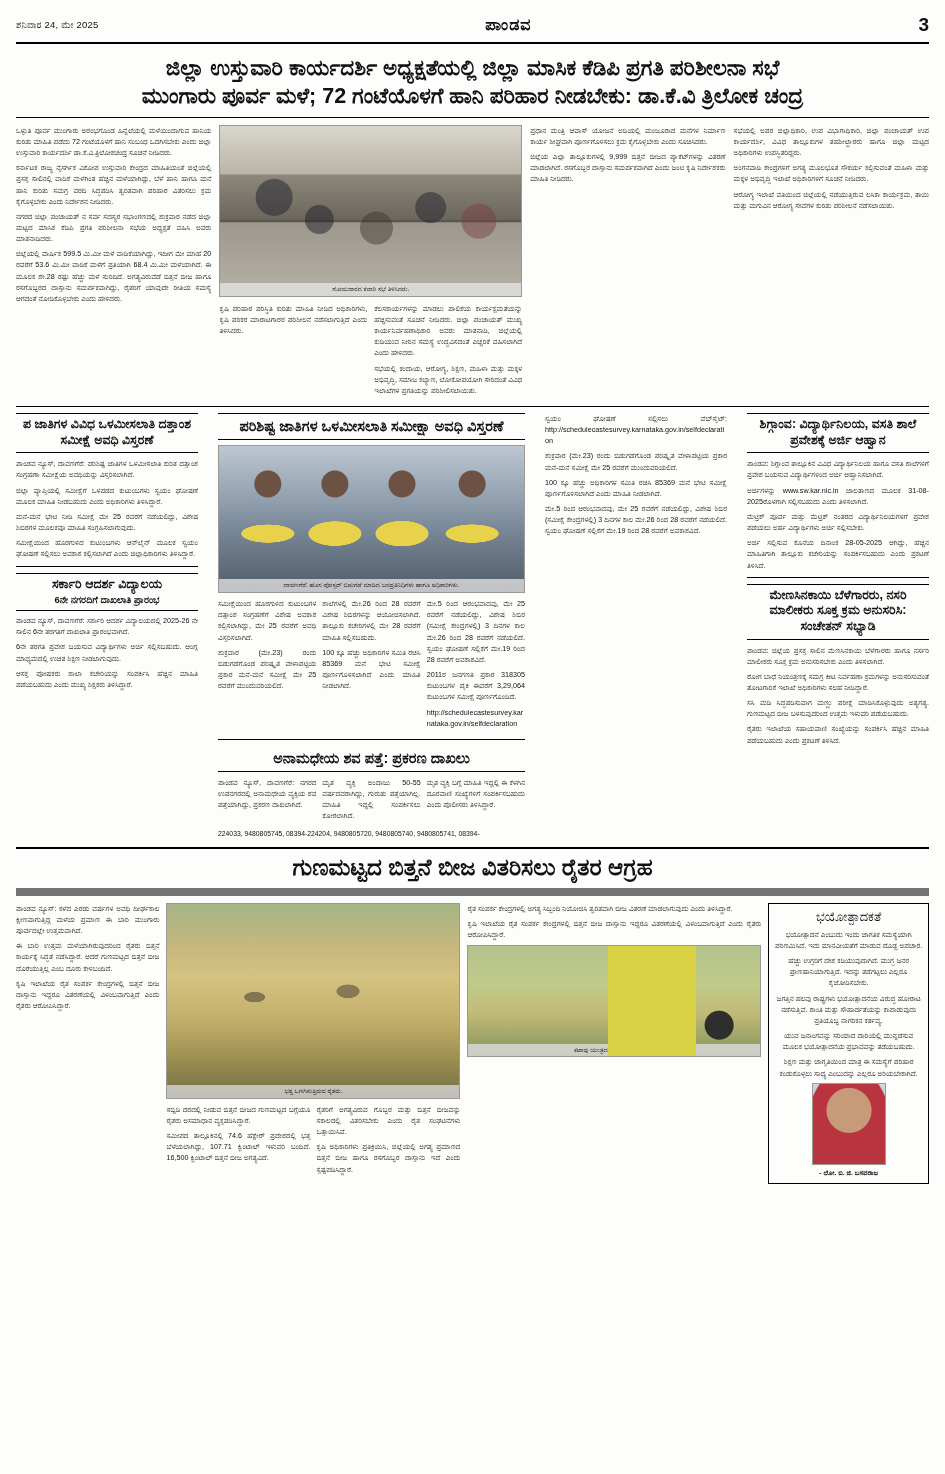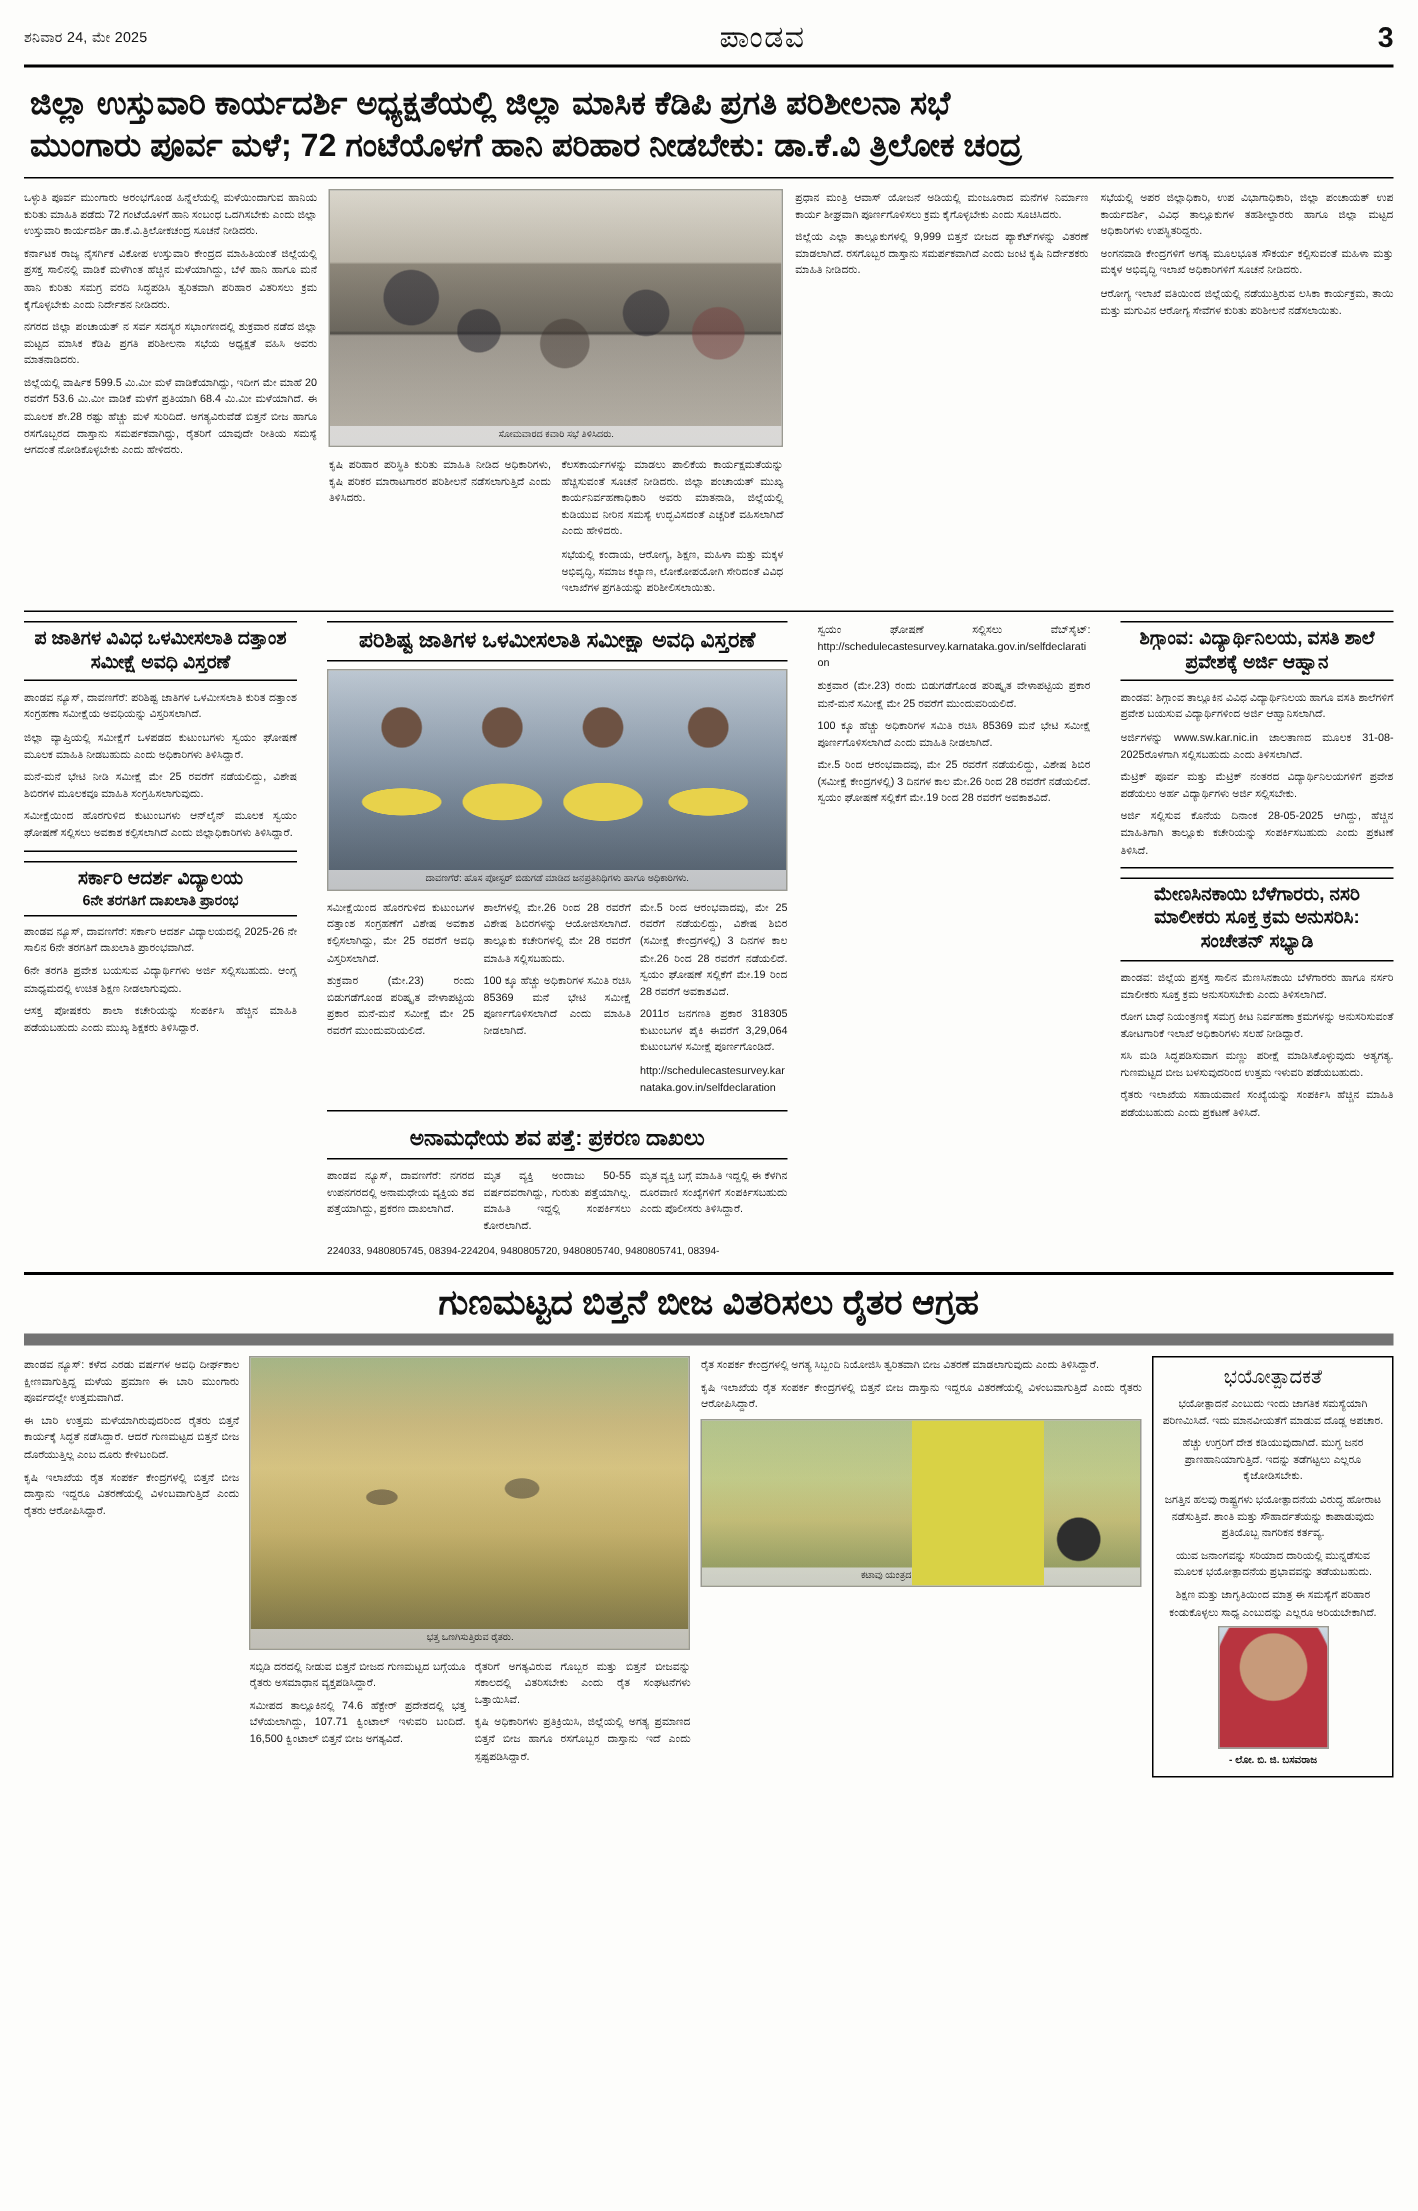--- a/index.html
+++ b/index.html
@@ -20,27 +20,27 @@
 
   
   .masthead {
     display: flex; align-items: center; justify-content: space-between;
     border-bottom: 2px solid #000;
     padding-bottom: 6px;
     margin-bottom: 8px;
   }
   .masthead .date { font-size: 9.5px; letter-spacing: .2px; }
   .masthead .paper-name {
-    font-size: 20px; font-weight: normal; letter-spacing: 1px;
+    font-size: 16px; font-weight: bold; letter-spacing: 1px;
   }
   .masthead .page-no { font-size: 19px; font-weight: bold; }
 
   
   .lead-head {
-    text-align: left;
+    text-align: center;
     font-size: 21.5px;
     font-weight: bold;
     line-height: 1.32;
     color: #111;
     padding: 2px 4px 6px 4px;
     border-bottom: 1px solid #000;
     margin-bottom: 7px;
   }
 
   
@@ -262,21 +262,21 @@
         <p>ಪಾಂಡವ ನ್ಯೂಸ್, ದಾವಣಗೆರೆ: ಪರಿಶಿಷ್ಟ ಜಾತಿಗಳ ಒಳಮೀಸಲಾತಿ ಕುರಿತ ದತ್ತಾಂಶ ಸಂಗ್ರಹಣಾ ಸಮೀಕ್ಷೆಯ ಅವಧಿಯನ್ನು ವಿಸ್ತರಿಸಲಾಗಿದೆ.</p>
         <p>ಜಿಲ್ಲಾ ವ್ಯಾಪ್ತಿಯಲ್ಲಿ ಸಮೀಕ್ಷೆಗೆ ಒಳಪಡದ ಕುಟುಂಬಗಳು ಸ್ವಯಂ ಘೋಷಣೆ ಮೂಲಕ ಮಾಹಿತಿ ನೀಡಬಹುದು ಎಂದು ಅಧಿಕಾರಿಗಳು ತಿಳಿಸಿದ್ದಾರೆ.</p>
         <p>ಮನೆ-ಮನೆ ಭೇಟಿ ನೀಡಿ ಸಮೀಕ್ಷೆ ಮೇ 25 ರವರೆಗೆ ನಡೆಯಲಿದ್ದು, ವಿಶೇಷ ಶಿಬಿರಗಳ ಮೂಲಕವೂ ಮಾಹಿತಿ ಸಂಗ್ರಹಿಸಲಾಗುವುದು.</p>
         <p>ಸಮೀಕ್ಷೆಯಿಂದ ಹೊರಗುಳಿದ ಕುಟುಂಬಗಳು ಆನ್‌ಲೈನ್ ಮೂಲಕ ಸ್ವಯಂ ಘೋಷಣೆ ಸಲ್ಲಿಸಲು ಅವಕಾಶ ಕಲ್ಪಿಸಲಾಗಿದೆ ಎಂದು ಜಿಲ್ಲಾಧಿಕಾರಿಗಳು ತಿಳಿಸಿದ್ದಾರೆ.</p>
       </div>
 
       <div class="rule-h"></div>
 
       <div>
         <div class="sec-head sm" style="border-bottom:none;padding-bottom:0;margin-bottom:1px;">ಸರ್ಕಾರಿ ಆದರ್ಶ ವಿದ್ಯಾಲಯ</div>
-        <div class="sub-head">6ನೇ ತರಗತಿಗೆ ದಾಖಲಾತಿ ಪ್ರಾರಂಭ</div>
+        <div class="sub-head">6ನೇ ನಗರದಿಗೆ ದಾಖಲಾತಿ ಪ್ರಾರಂಭ</div>
         <div class="col-text" style="border-top:1px solid #000;padding-top:4px;">
           <p>ಪಾಂಡವ ನ್ಯೂಸ್, ದಾವಣಗೆರೆ: ಸರ್ಕಾರಿ ಆದರ್ಶ ವಿದ್ಯಾಲಯದಲ್ಲಿ 2025-26 ನೇ ಸಾಲಿನ 6ನೇ ತರಗತಿಗೆ ದಾಖಲಾತಿ ಪ್ರಾರಂಭವಾಗಿದೆ.</p>
           <p>6ನೇ ತರಗತಿ ಪ್ರವೇಶ ಬಯಸುವ ವಿದ್ಯಾರ್ಥಿಗಳು ಅರ್ಜಿ ಸಲ್ಲಿಸಬಹುದು. ಆಂಗ್ಲ ಮಾಧ್ಯಮದಲ್ಲಿ ಉಚಿತ ಶಿಕ್ಷಣ ನೀಡಲಾಗುವುದು.</p>
           <p>ಆಸಕ್ತ ಪೋಷಕರು ಶಾಲಾ ಕಚೇರಿಯನ್ನು ಸಂಪರ್ಕಿಸಿ ಹೆಚ್ಚಿನ ಮಾಹಿತಿ ಪಡೆಯಬಹುದು ಎಂದು ಮುಖ್ಯ ಶಿಕ್ಷಕರು ತಿಳಿಸಿದ್ದಾರೆ.</p>
         </div>
       </div>
     </div>
 
     <div>
       <div class="sec-head">ಪರಿಶಿಷ್ಟ ಜಾತಿಗಳ ಒಳಮೀಸಲಾತಿ ಸಮೀಕ್ಷಾ ಅವಧಿ ವಿಸ್ತರಣೆ</div>

